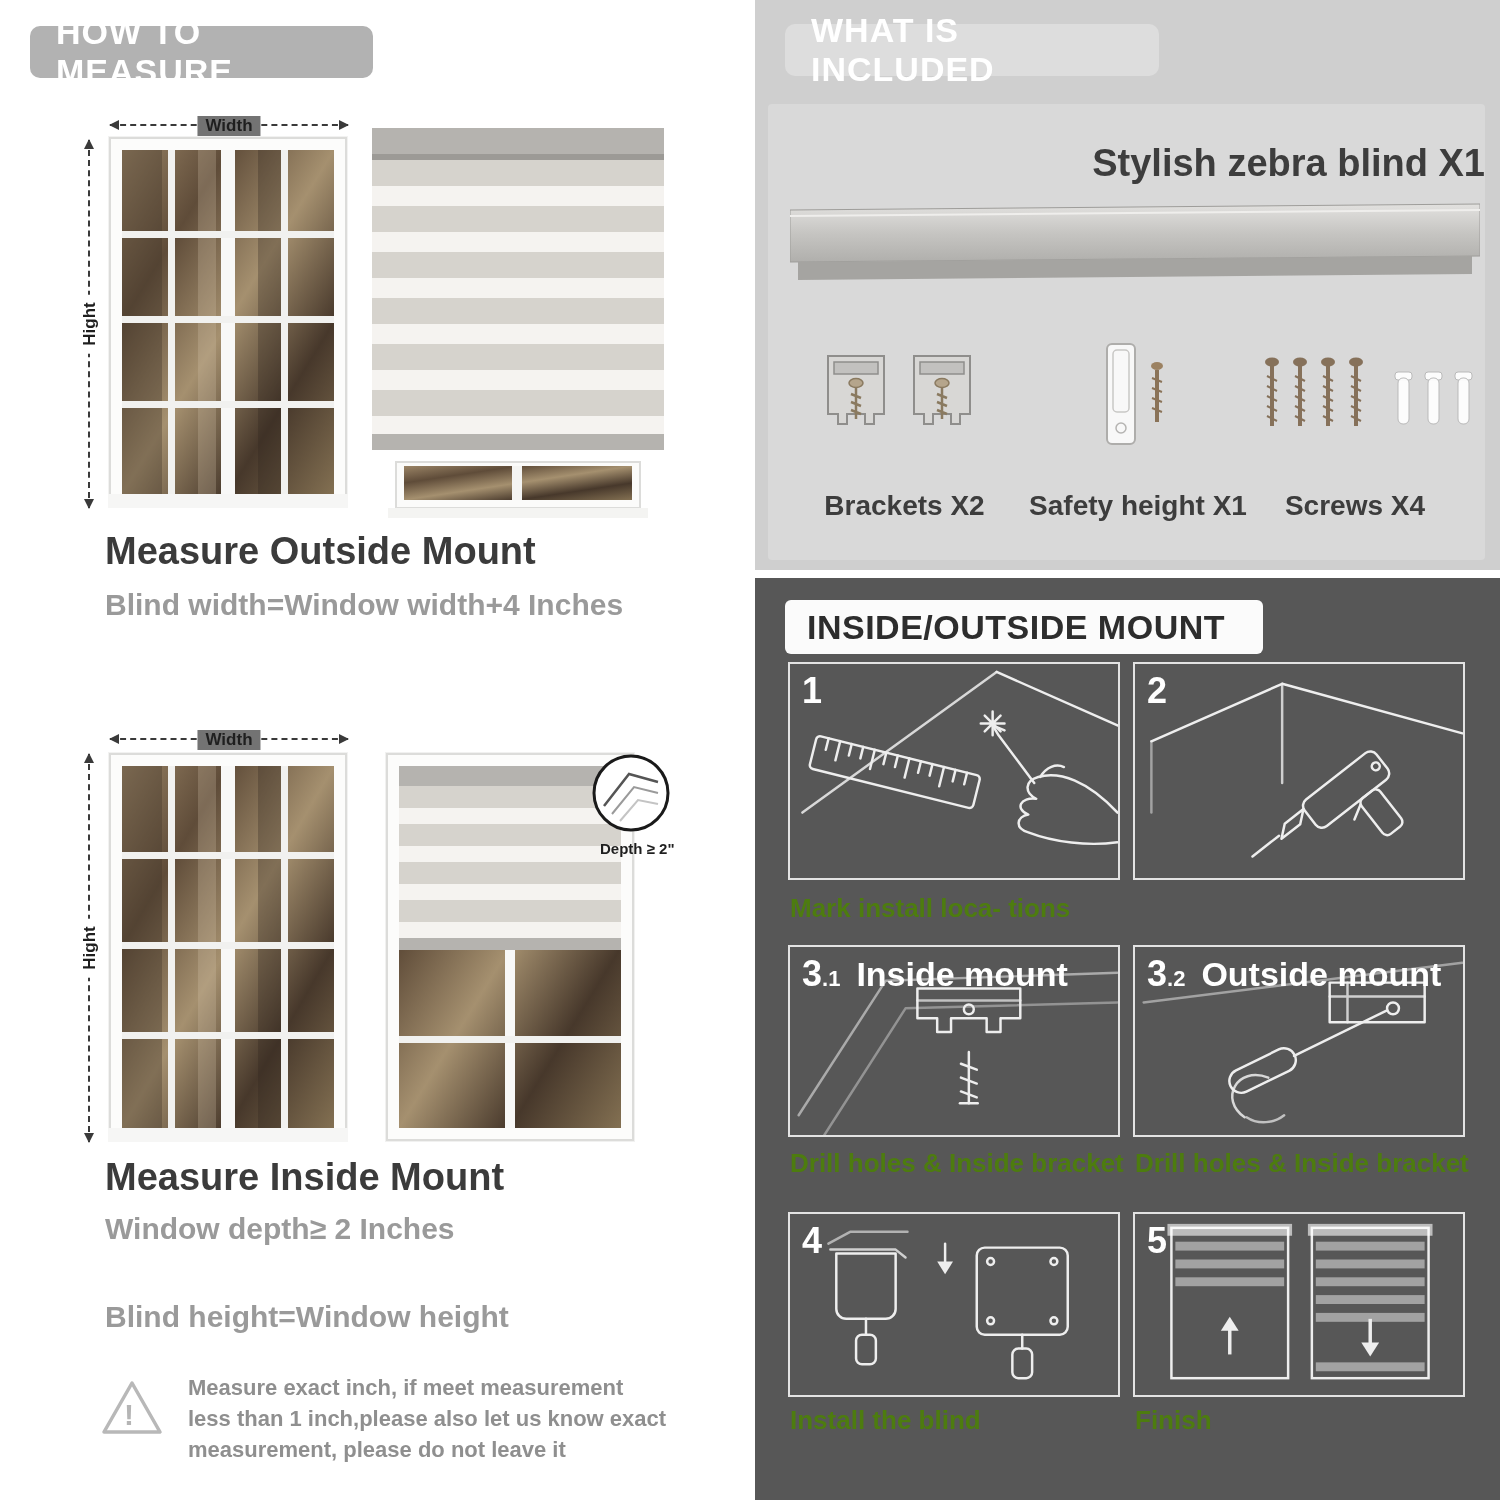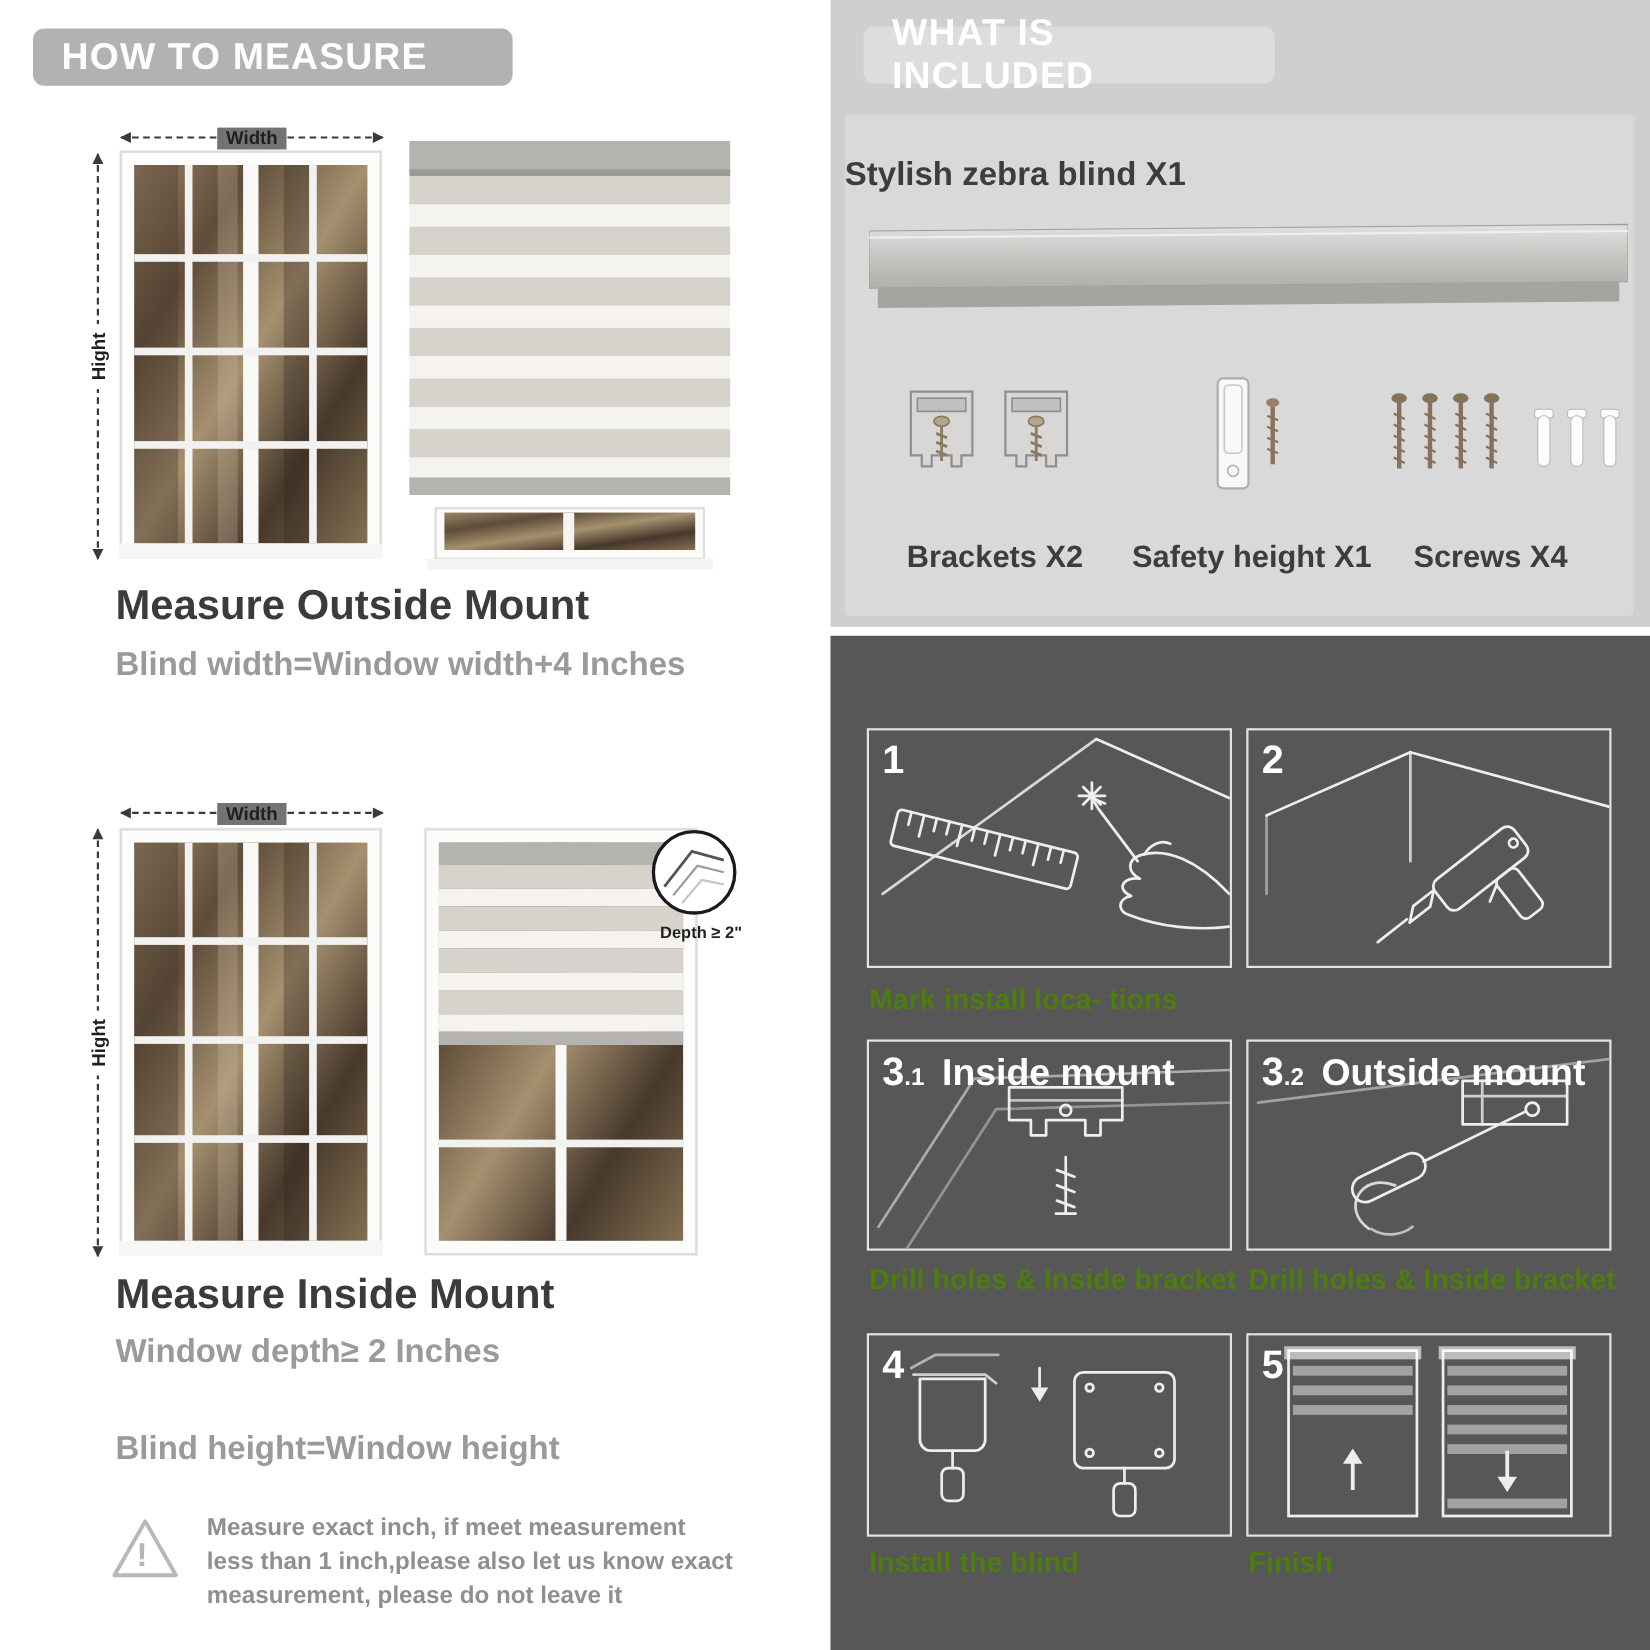--- a/index.html
+++ b/index.html
@@ -2,21 +2,21 @@
 <html><head>
 <meta charset="utf-8">
 <style>
   *{margin:0;padding:0;box-sizing:border-box}
   html,body{background:#ffffff}
   body{font-family:"Liberation Sans",sans-serif}
   #canvas{position:relative;width:1500px;height:1500px;background:#ffffff;overflow:hidden}
   .abs{position:absolute}
 
   
-  .banner-left{position:absolute;left:30px;top:26px;width:436px;height:52px;background:#b2b2b2;
+  .banner-left{position:absolute;left:30px;top:26px;width:343px;height:52px;background:#b2b2b2;
     border-radius:10px;color:#ffffff;font-size:34px;font-weight:bold;letter-spacing:1px;
     display:flex;align-items:center;padding:0 26px}
   .section-heading{position:absolute;font-size:38px;font-weight:bold;color:#3b3b3b;white-space:nowrap}
   .gray-line{position:absolute;font-size:30px;font-weight:bold;color:#9a9a9a;white-space:nowrap}
   .depth-label{position:absolute;font-size:15px;font-weight:bold;color:#1f1f1f;white-space:nowrap}
   .note-text{position:absolute;left:188px;top:1372px;width:482px;font-size:22px;font-weight:bold;
     color:#8f8f8f;line-height:1.42}
   .warn-mark{position:absolute;left:124px;top:1398px;font-size:30px;font-weight:bold;color:#b5b5b5}
 
   
@@ -32,22 +32,22 @@
   .v-arrow::after{bottom:-1px;border-top:10px solid #3a3a3a}
   .v-arrow .mlabel{position:absolute;left:0;top:50%;transform:translate(-50%,-50%) rotate(-90deg);background:#ffffff;
     padding:0 8px;font-size:17px;font-weight:bold;color:#1f1f1f;white-space:nowrap}
 
   
   .included-panel{position:absolute;left:755px;top:0;width:745px;height:570px;background:#cfcfcf}
   .included-card{position:absolute;left:768px;top:104px;width:717px;height:456px;background:#d9d9d9;border-radius:4px}
   .banner-right{position:absolute;left:785px;top:24px;width:374px;height:52px;background:#dddddd;
     border-radius:10px;color:#ffffff;font-size:34px;font-weight:bold;letter-spacing:1px;
     display:flex;align-items:center;padding:0 26px}
-  .blind-title{position:absolute;left:768px;top:142px;width:717px;text-align:left;
-    font-size:30px;font-weight:bold;color:#3d3d3d}
+  .blind-title{position:absolute;left:768px;top:142px;width:717px;text-align:right;
+    font-size:38px;font-weight:bold;color:#3d3d3d}
   .item-label{position:absolute;font-size:28px;font-weight:bold;color:#3d3d3d;text-align:center}
 
   
   .mount-panel{position:absolute;left:755px;top:578px;width:745px;height:922px;background:#575757}
   .mount-banner{position:absolute;left:785px;top:600px;width:478px;height:54px;background:#fbfbfb;
     border-radius:6px;color:#2d2d2d;font-size:34px;font-weight:bold;letter-spacing:0.5px;
     display:flex;align-items:center;padding:0 22px;white-space:nowrap}
   .step-box{position:absolute;border:2px solid #e3e3e3}
   .step-head{position:absolute;top:6px;left:12px;display:flex;align-items:baseline;z-index:2}
   .step-num{color:#ffffff;font-size:36px;font-weight:bold}
@@ -256,20 +256,21 @@
         <rect x="0" y="26" width="11" height="46" rx="5" fill="rgba(255,255,255,0.9)" stroke="#b9b9b9"></rect>
       </g>
     </g>
   </svg>
 
   <div class="item-label" style="left:812px;top:490px;width:185px">Brackets X2</div>
   <div class="item-label" style="left:1013px;top:490px;width:250px">Safety height X1</div>
   <div class="item-label" style="left:1270px;top:490px;width:170px">Screws X4</div>
 
   <div class="mount-panel"></div>
+  <div class="mount-banner">INSIDE/OUTSIDE MOUNT</div>
 
   <div class="step-box" style="left:788px;top:662px;width:332px;height:218px">
     <div class="step-head">
       <span class="step-num">1</span>
         <span class="step-sub"></span>
       <span class="step-title"></span>
     </div>
     <svg class="step-art" viewBox="0 0 330 216">
       <g stroke="#eeeeee" stroke-width="2.5" fill="none" stroke-linecap="round" stroke-linejoin="round">
         <path d="M208,8 L330,62"></path>

